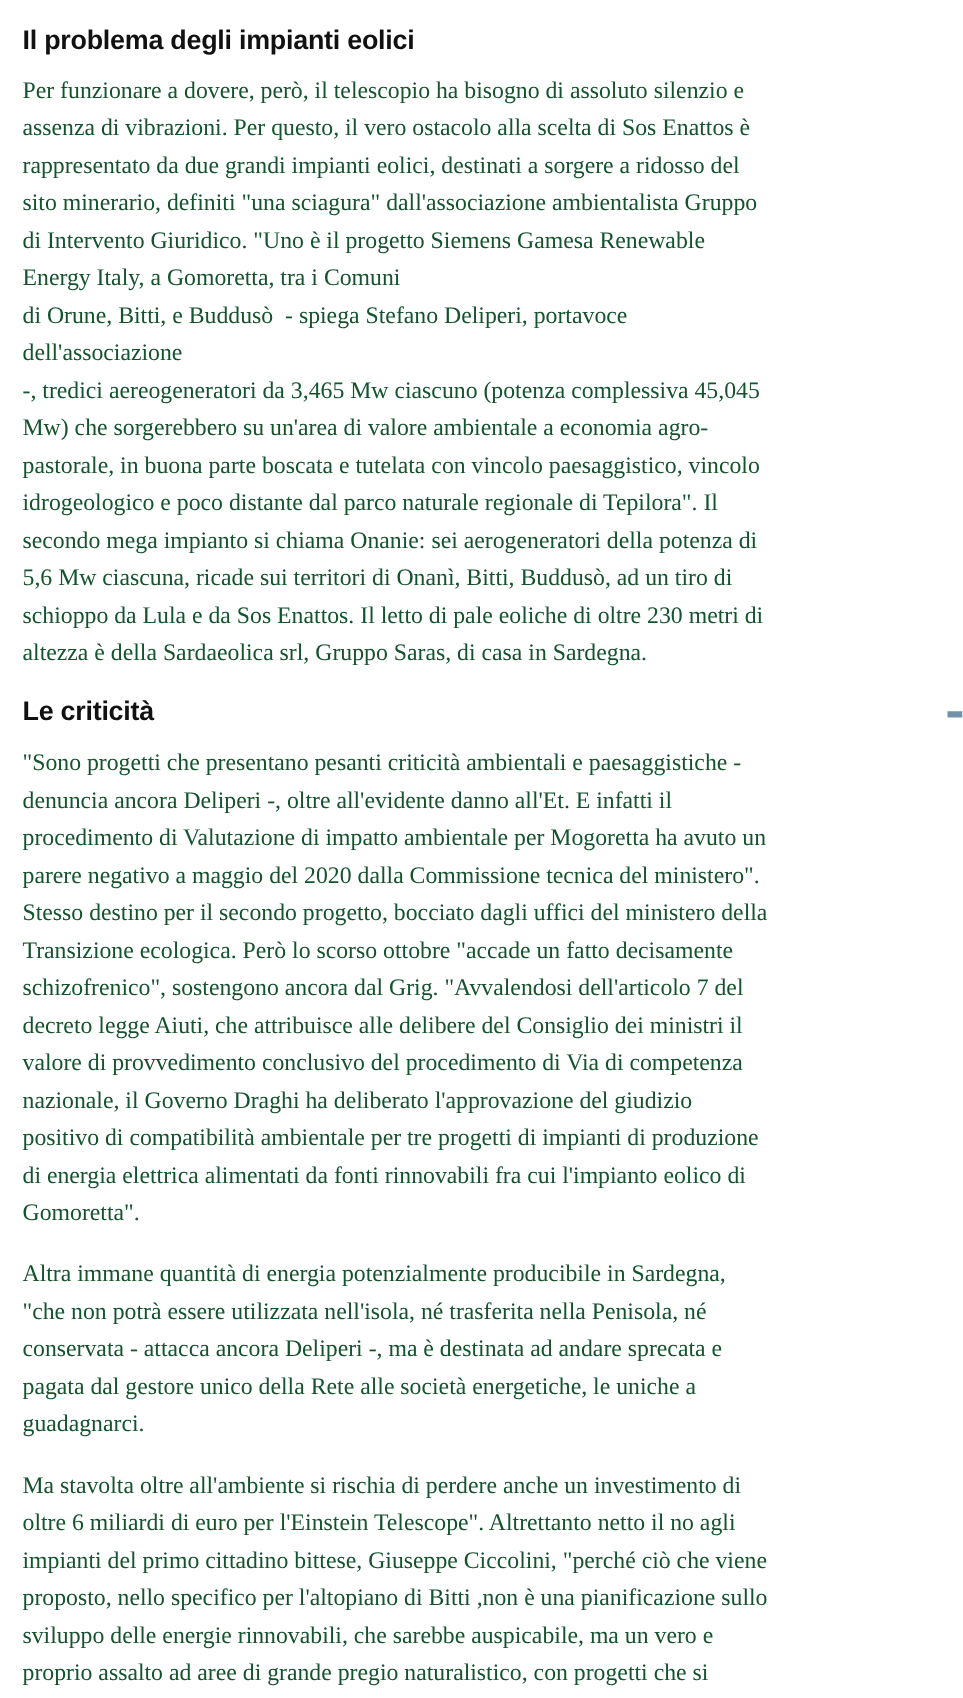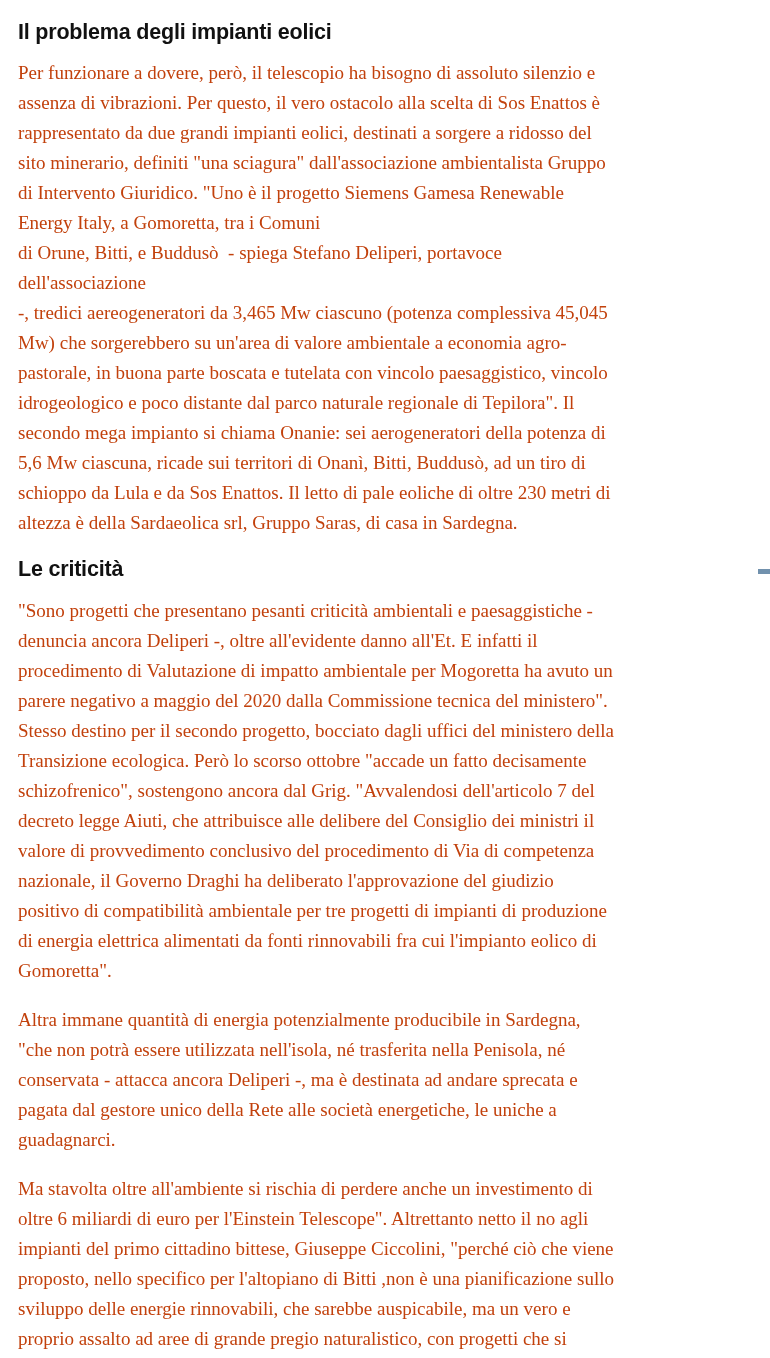--- a/index.html
+++ b/index.html
@@ -28,21 +28,21 @@
     margin: 0 0 13px 0;
   }
   .section-heading:not(:first-child) {
     margin-top: 8px;
   }
   .article-paragraph {
     font-size: 19px;
     line-height: 30px;
     margin: 0 0 19px 0;
     white-space: pre-wrap;
-    color: #c2410c;
+    color: #14532d;
   }
   .article-paragraph strong {
     font-weight: 400;
   }
   .scroll-marker {
     position: absolute;
     top: 569px;
     right: 0;
     width: 12px;
     height: 5px;

